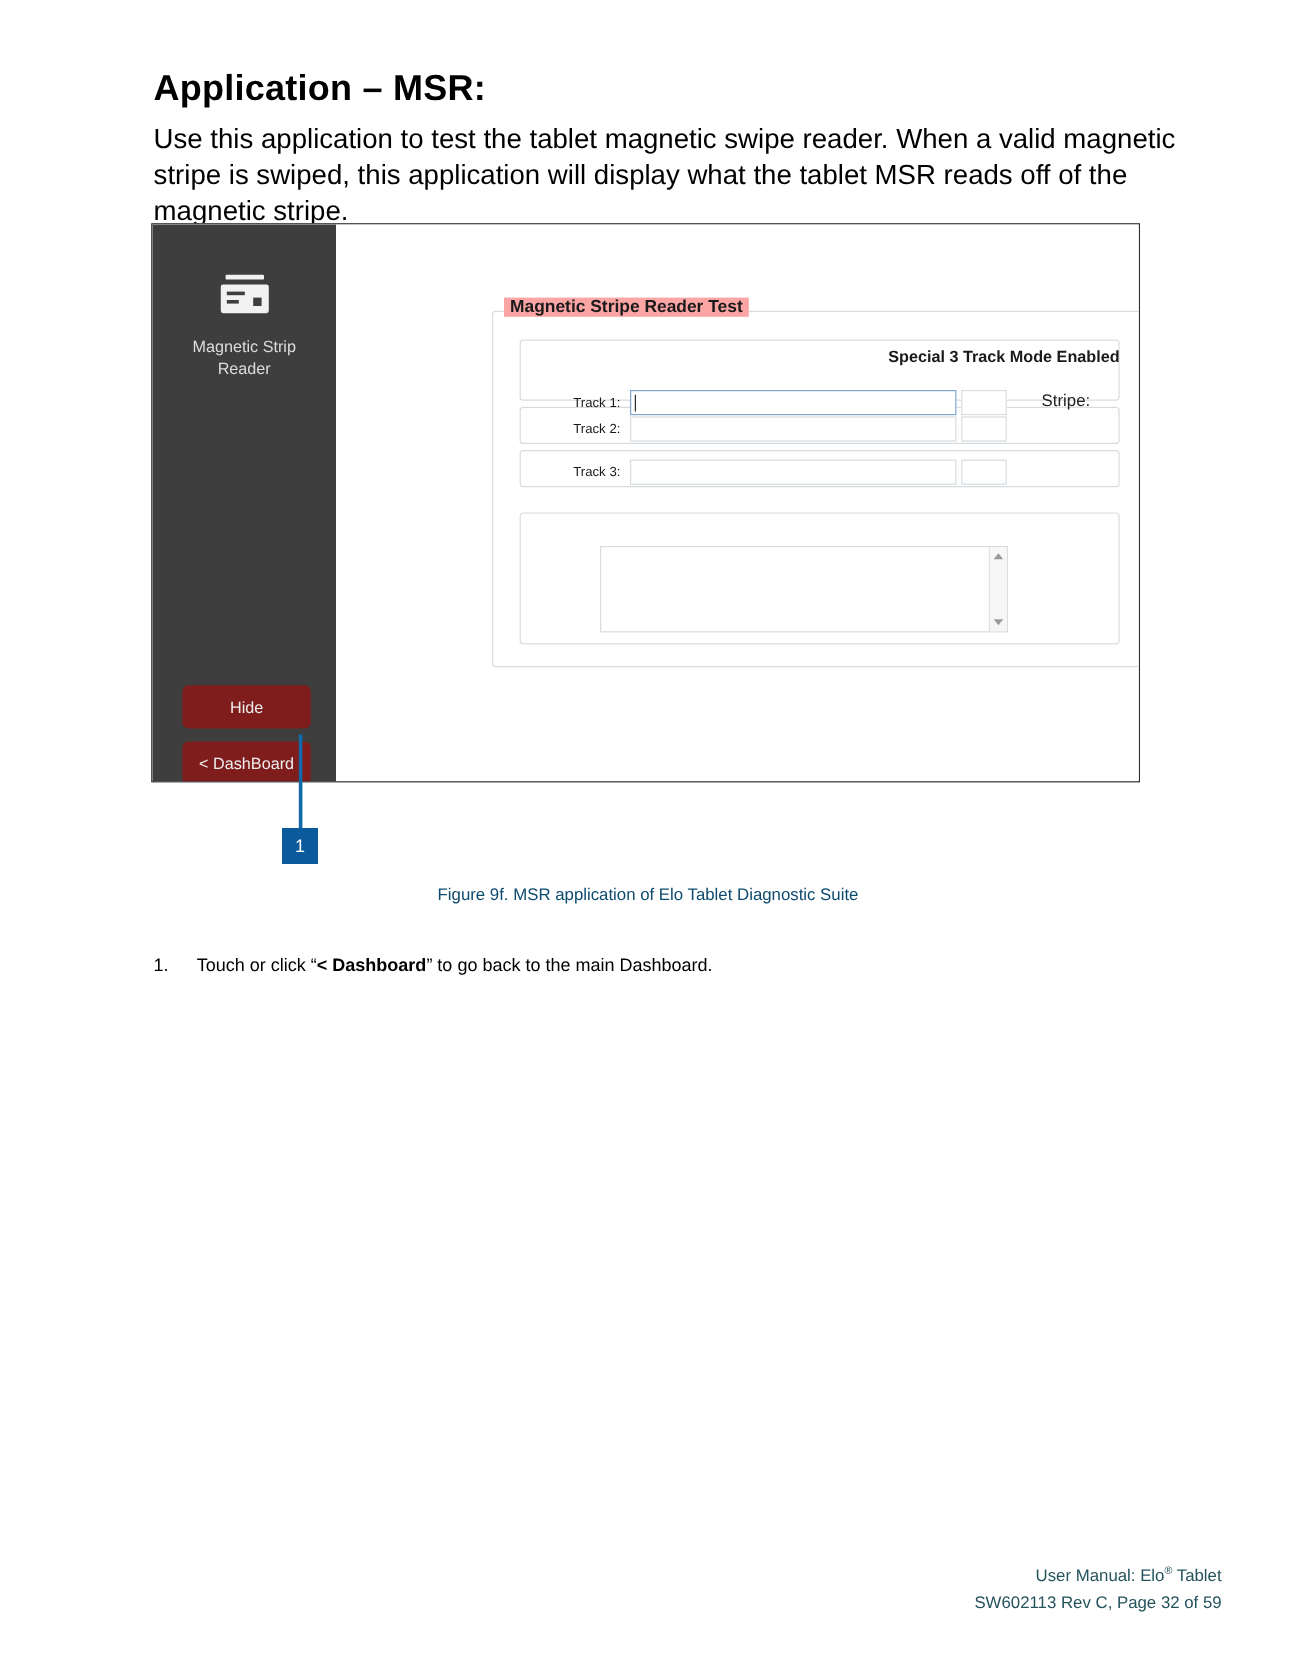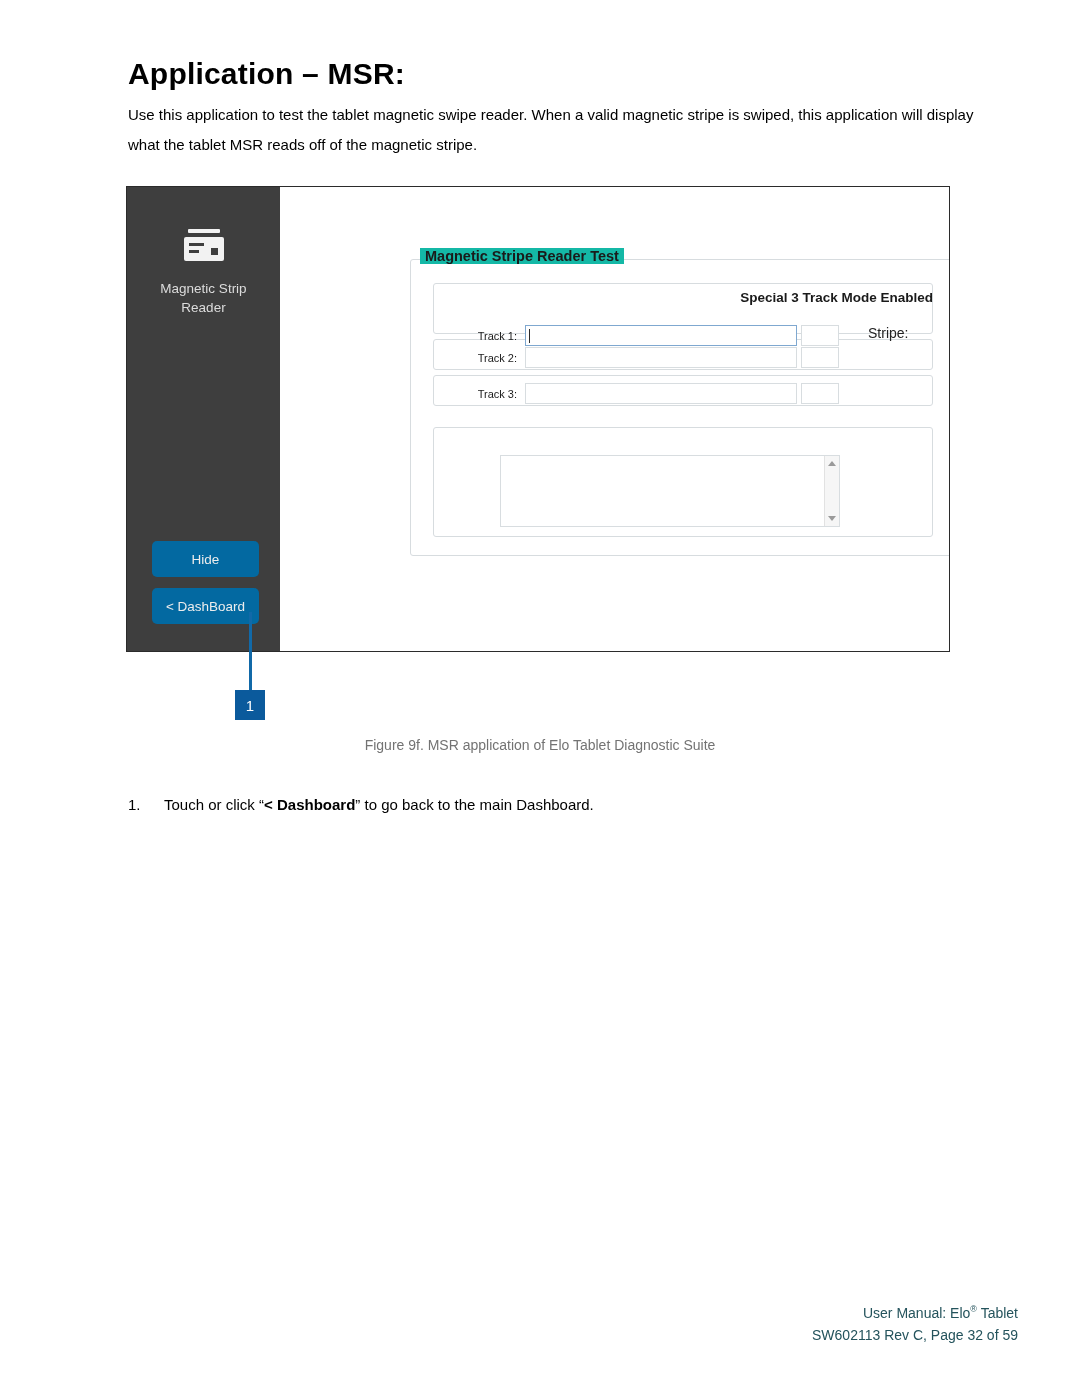--- a/index.html
+++ b/index.html
@@ -23,21 +23,21 @@
     top: 57px;
     font-size: 30px;
     font-weight: bold;
     letter-spacing: 0.2px;
   }
   .intro {
     position: absolute;
     left: 128px;
     top: 100px;
     width: 872px;
-    font-size: 15px;
+    font-size: 23px;
     line-height: 30px;
   }
 
   
   .shot {
     position: absolute;
     left: 126px;
     top: 186px;
     width: 824px;
     height: 466px;
@@ -129,27 +129,28 @@
     text-align: center;
     color: #dcdcdc;
     font-size: 13.5px;
     line-height: 19px;
   }
   .sb-btn {
     position: absolute;
     left: 25px;
     width: 107px;
     height: 36px;
-    background: #0369a1;
+    background: #7f1d1d;
     border-radius: 5px;
     color: #ededed;
     font-size: 13.5px;
     display: flex;
     align-items: center;
     justify-content: center;
+    margin-top: 30px;
   }
   .sb-btn-hide { top: 354px; }
   .sb-btn-dash { top: 401px; }
 
   
   .groupbox {
     position: absolute;
     border: 1px solid #d7dcdf;
     border-radius: 3px;
     box-sizing: border-box;
@@ -157,21 +158,21 @@
   .gb-outer {
     left: 130px;
     top: 72px;
     width: 545px;
     height: 297px;
   }
   .gb-title {
     position: absolute;
     left: 140px;
     top: 61px;
-    background: #14b8a6;
+    background: #fca5a5;
     padding: 0 5px;
     font-size: 14.5px;
     font-weight: bold;
     color: #1a1a1a;
     white-space: nowrap;
   }
   .gb-tracks {
     left: 153px;
     top: 96px;
     width: 500px;
@@ -330,21 +331,21 @@
   }
 
   
   .caption {
     position: absolute;
     left: 0;
     top: 737px;
     width: 1080px;
     text-align: center;
     font-size: 14px;
-    color: #737373;
+    color: #0c4a6e;
   }
   .step {
     position: absolute;
     left: 128px;
     top: 791px;
     width: 860px;
     font-size: 15px;
     line-height: 28px;
   }
   .step .num {

